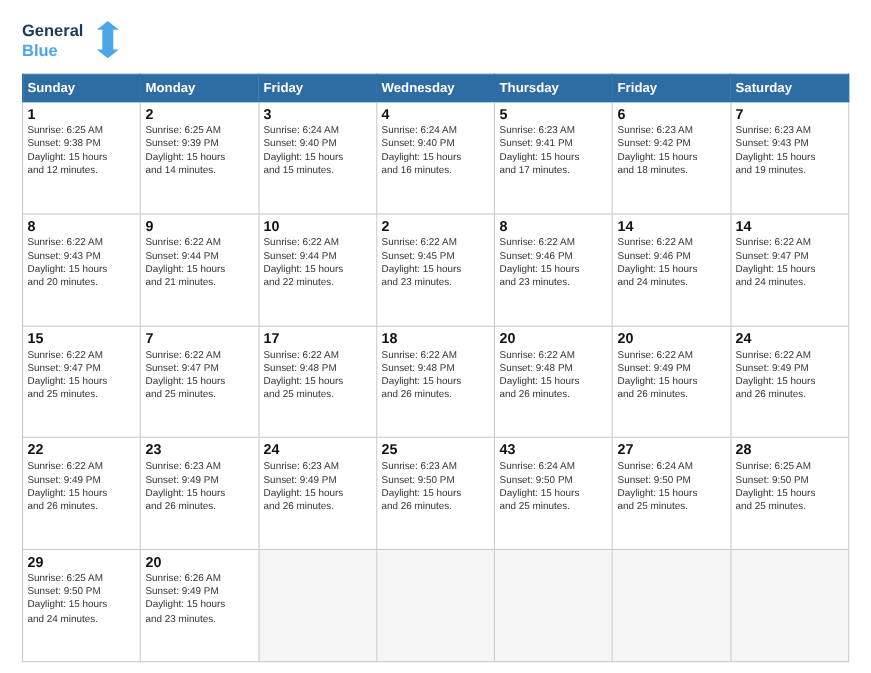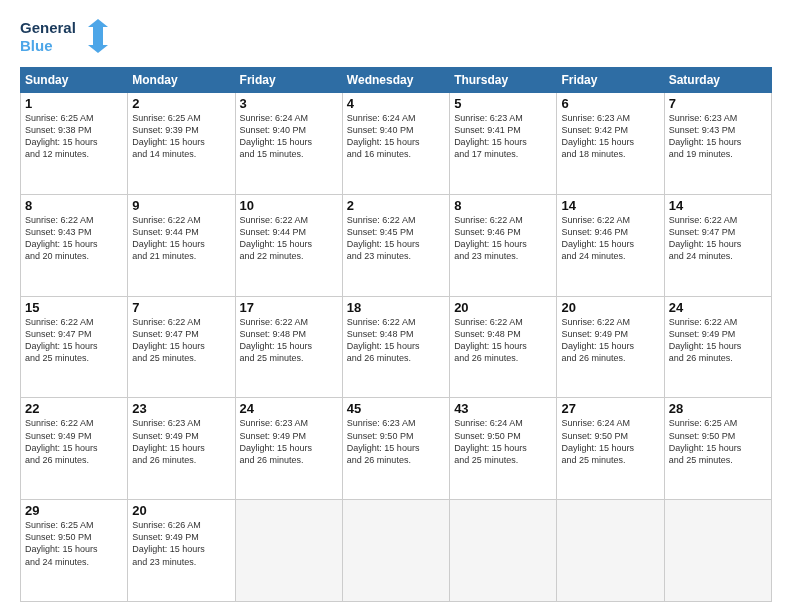--- a/index.html
+++ b/index.html
@@ -208,21 +208,21 @@
           </td>
           <td>
             <span class="day-number">23</span>
             <div class="cell-text">Sunrise: 6:23 AM<br>Sunset: 9:49 PM<br>Daylight: 15 hours<br>and 26 minutes.</div>
           </td>
           <td>
             <span class="day-number">24</span>
             <div class="cell-text">Sunrise: 6:23 AM<br>Sunset: 9:49 PM<br>Daylight: 15 hours<br>and 26 minutes.</div>
           </td>
           <td>
-            <span class="day-number">45</span>
+            <span class="day-number">25</span>
             <div class="cell-text">Sunrise: 6:23 AM<br>Sunset: 9:50 PM<br>Daylight: 15 hours<br>and 26 minutes.</div>
           </td>
           <td>
             <span class="day-number">43</span>
             <div class="cell-text">Sunrise: 6:24 AM<br>Sunset: 9:50 PM<br>Daylight: 15 hours<br>and 25 minutes.</div>
           </td>
           <td>
             <span class="day-number">27</span>
             <div class="cell-text">Sunrise: 6:24 AM<br>Sunset: 9:50 PM<br>Daylight: 15 hours<br>and 25 minutes.</div>
           </td>

